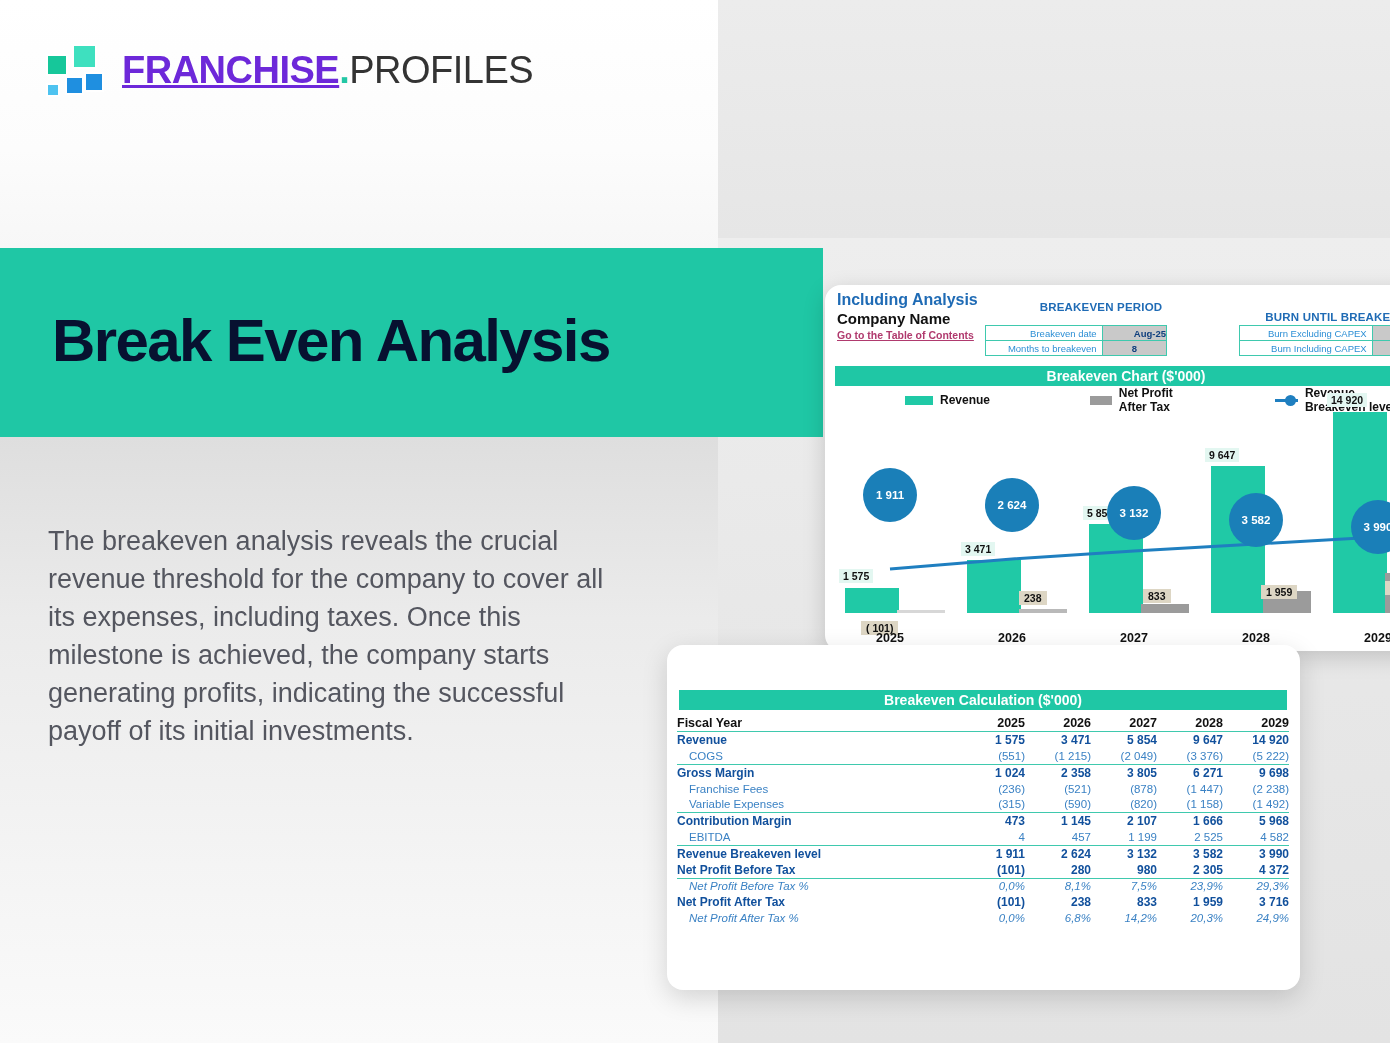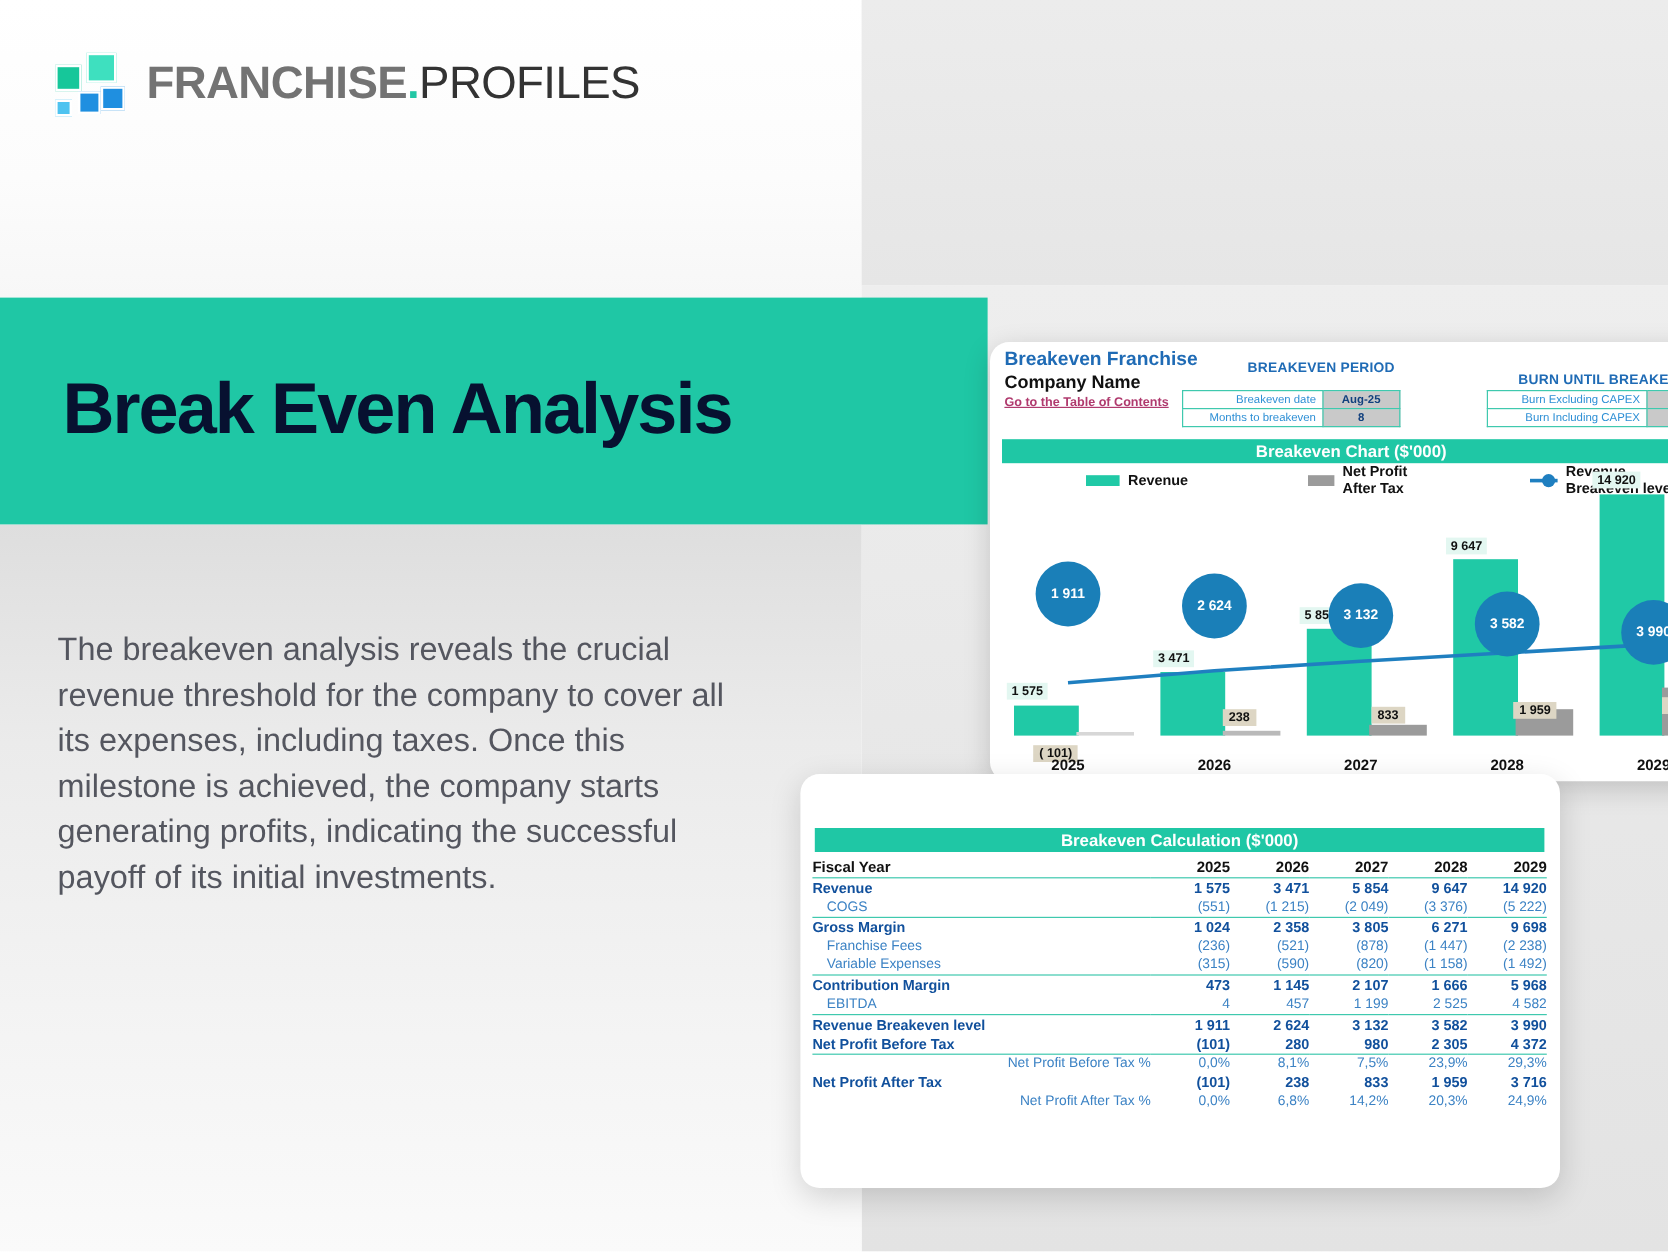--- a/index.html
+++ b/index.html
@@ -31,21 +31,21 @@
   .bg-top-left {
     position:absolute; left:0; top:0; width:718px; height:248px;
     background: linear-gradient(180deg,#ffffff 0%, #fcfcfc 60%, #f7f7f7 100%);
   }
 
   
   .logo { position:absolute; left:44px; top:42px; display:flex; align-items:center; }
   .logo-mark { position:relative; width:62px; height:56px; margin-right:16px; }
   .sq { position:absolute; border:2px solid #ffffff; }
   .logo-text { font-size:38px; letter-spacing:-0.5px; white-space:nowrap; line-height:1; }
-  .logo-bold { font-weight:bold; color:#737373; }
+  .logo-bold { font-weight:bold; color:#6d28d9;text-decoration:underline; }
   .logo-dot { font-weight:bold; color:#23c7a5; }
   .logo-light { font-weight:normal; color:#333333; }
 
   
   .teal-banner {
     position:absolute; left:0; top:248px; width:823px; height:189px;
     background:#1fc7a5;
   }
   .banner-title {
     position:absolute; left:52px; top:306px;
@@ -152,21 +152,21 @@
     border-collapse:collapse; font-size:12px;
   }
   table.fin td { padding:1px 0; height:16px; }
   td.lbl { padding-left:0; width:282px; }
   td.num { text-align:right; width:66px; padding-right:14px; }
   tr.r-head td { font-weight:bold; color:#111; font-size:12.5px; }
   tr.r-head td.num { color:#111; }
   tr.r-bold td { font-weight:bold; color:#11509c; }
   tr.r-sub td { color:#3b82c4; font-size:11.5px; }
   tr.r-sub td.lbl { padding-left:12px; }
-  tr.r-ital td { color:#3b82c4; font-size:11.5px;text-align:right; }
+  tr.r-ital td { color:#3b82c4; font-style:italic; font-size:11.5px; }
   tr.r-ital td.lbl { padding-left:12px; }
   .topline td { border-top:1.4px solid #3fc9ae; }
 </style>
 </head>
 <body>
 
 <div id="stage">
 
   <div class="bg-top-left"></div>
   <div class="bg-col-right-inner"></div>
@@ -186,32 +186,32 @@
   </div>
 
   <div class="teal-banner"></div>
   <div class="banner-title">Break Even Analysis</div>
 
   <div class="body-copy">The breakeven analysis reveals the crucial   revenue threshold for the company to cover all its expenses, including taxes. Once this milestone is achieved, the company starts generating profits, indicating the successful payoff of its initial investments.</div>
 
   <div class="chart-card">
     <div class="cc-inner">
 
-      <div class="cc-title">Breakeven Franchise</div>
+      <div class="cc-title">Including Analysis</div>
       <div class="cc-company">Company Name</div>
       <div class="cc-toc">Go to the Table of Contents</div>
 
       <div class="cc-bp-head">BREAKEVEN PERIOD</div>
       <div class="cc-burn-head">BURN UNTIL BREAKEVEN</div>
 
       <table class="minitable bp-table">
         <tbody>
             <tr>
           <td class="mt-lbl" style="width:116px;">Breakeven date</td>
-          <td class="mt-val" style="width:64px;">Aug-25</td>
+          <td class="mt-val" style="width:64px;text-align:right;">Aug-25</td>
         </tr>
         <tr>
           <td class="mt-lbl">Months to breakeven</td>
           <td class="mt-val">8</td>
         </tr>
       </tbody>
         </table>
 
       <table class="minitable burn-table">
         <tbody>

